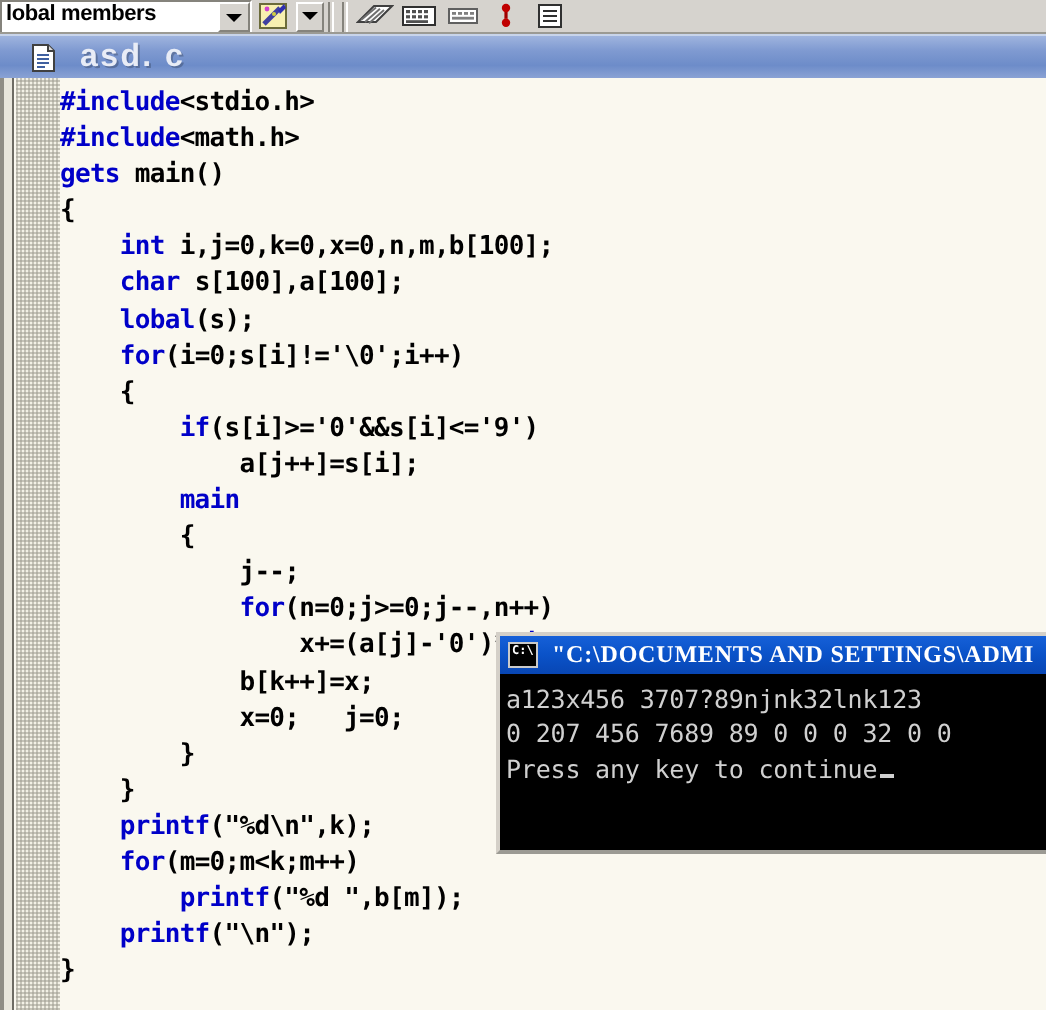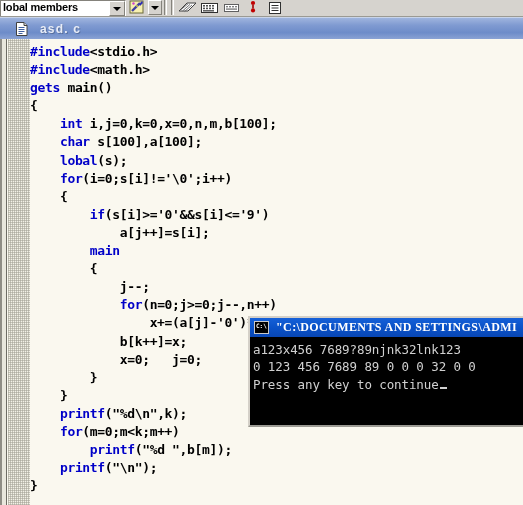--- a/index.html
+++ b/index.html
@@ -22,21 +22,21 @@
     overflow: hidden;
   }
 
   
   .toolbar {
     position: absolute;
     left: 0; top: 0;
     width: 523px; height: 16px;
     background: #d6d3ce;
     display: flex;
-    align-items: flex-start;
+    align-items: center;
     overflow: hidden;
     border-bottom: 1px solid #9b9a93;
   }
   .combo {
     position: relative;
     height: 16px;
     background: #ffffff;
     border-top: 1px solid #85837c;
     border-left: 1px solid #85837c;
     border-right: 1px solid #ffffff;
@@ -127,21 +127,21 @@
     border-top: 1px solid #c8d4ea;
   }
   .doc-icon {
     width: 16px; height: 16px;
     margin-left: 14px;
     flex: 0 0 auto;
     position: relative;
   }
   .doc-title {
     font-family: "Liberation Sans", sans-serif;
-    font-size: 12px;
+    font-size: 16px;
     font-weight: bold;
     color: #e8ecf6;
     margin-left: 10px;
     letter-spacing: 1.2px;
     text-shadow: 1px 1px 0 rgba(0,0,0,0.22);
     white-space: nowrap;
   }
 
   
   .editor {
@@ -396,19 +396,19 @@
   </div>
 
   <div class="console">
     <div class="console-titlebar">
       <div class="console-icon">
           <span>C:\</span>
         </div>
       <div class="console-title">"C:\DOCUMENTS AND SETTINGS\ADMI</div>
     </div>
     <div class="console-body" id="console-body">
-        <div class="console-line">a123x456 7689?89njnk32lnk123</div>
-        <div class="console-line">0 123 456 7689 89 0 0 0 32 0 0</div>
+        <div class="console-line">a123x456 3707?89njnk32lnk123</div>
+        <div class="console-line">0 207 456 7689 89 0 0 0 32 0 0</div>
         <div class="console-line">Press any key to continue<span class="cursor-block"></span></div>
       </div>
   </div>
 
 </div>
 
 </body></html>

